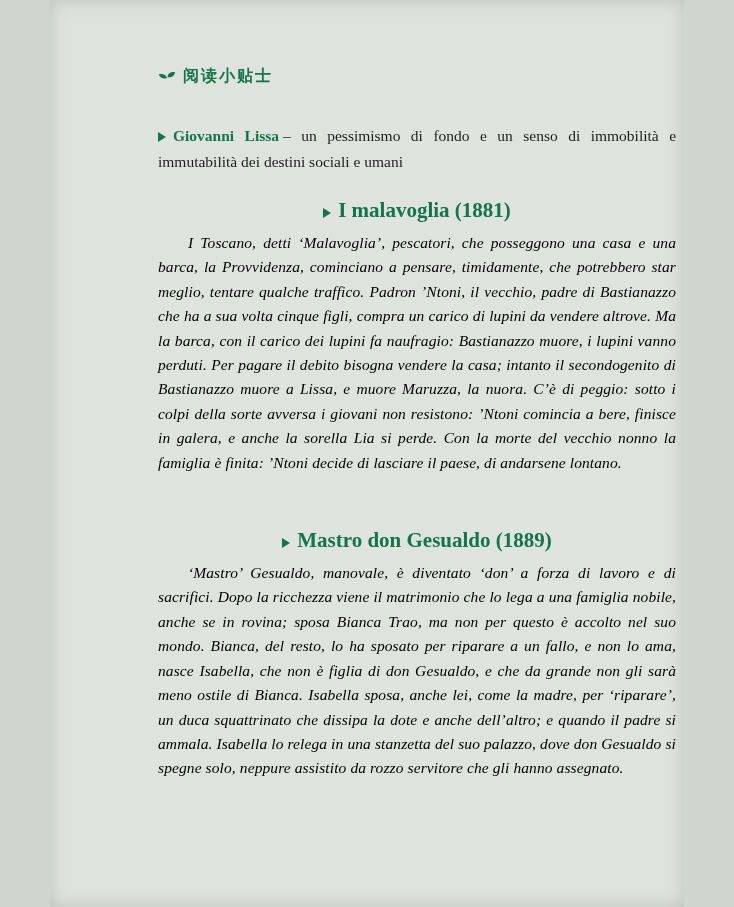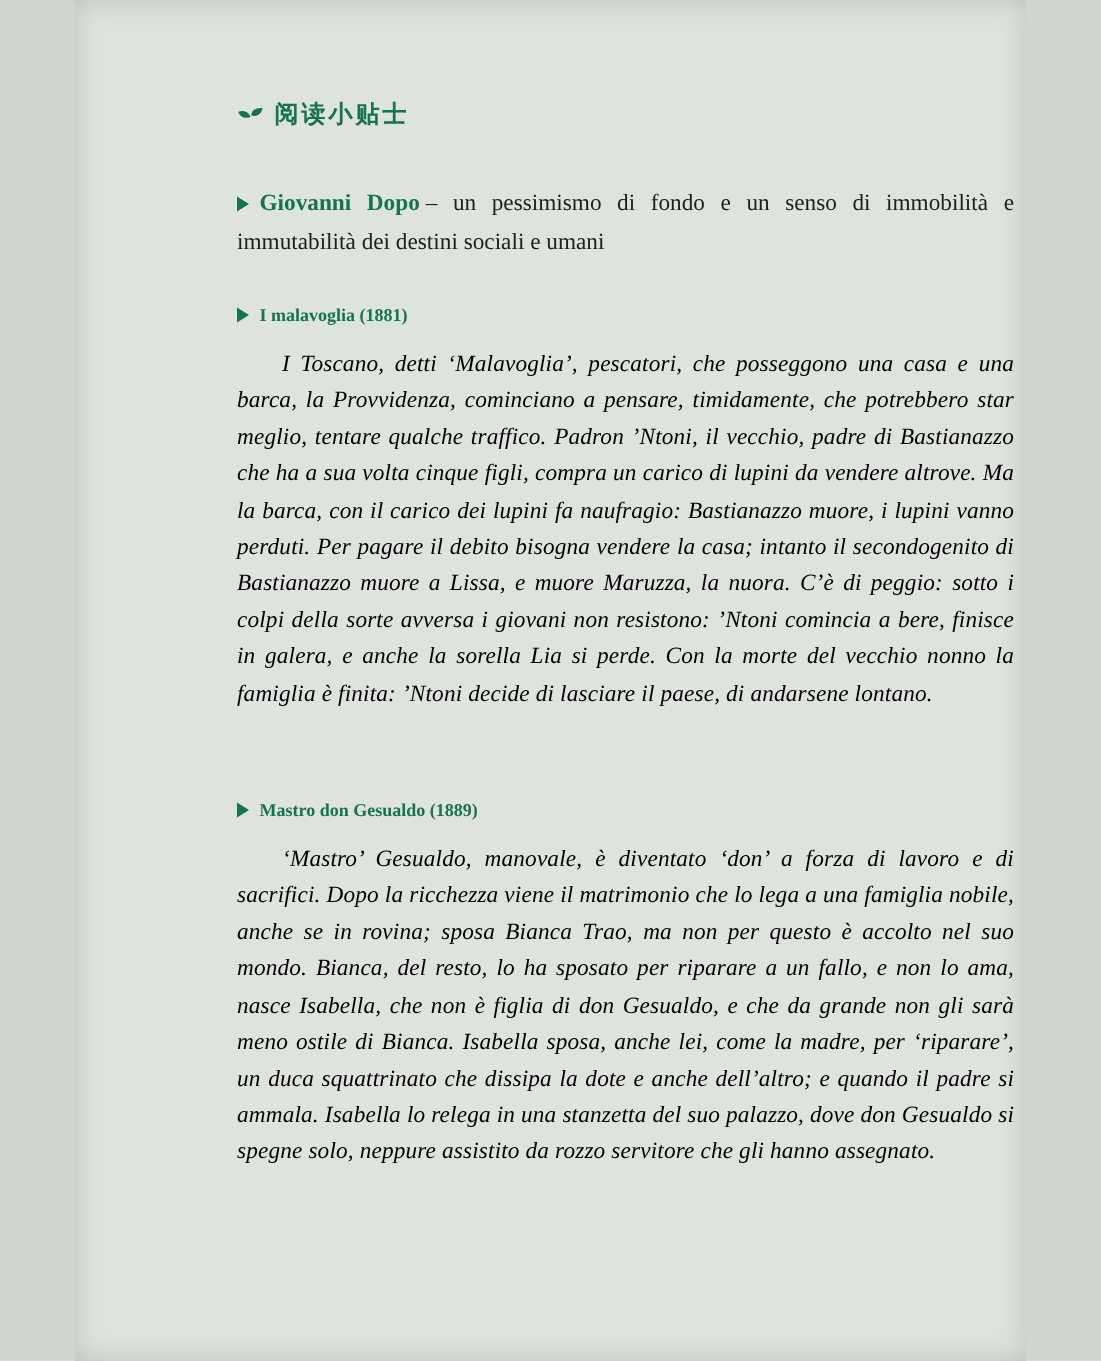--- a/index.html
+++ b/index.html
@@ -57,22 +57,23 @@
     color: #15744b;
     font-weight: bold;
     margin-right: 4px;
   }
 
   
   .work-heading {
     margin: 24px 0 10px 0;
     color: #15744b;
     font-weight: bold;
-    font-size: 12px;
+    font-size: 21px;
     line-height: 22px;
+    text-align: center;
   }
   .work-heading.second { margin-top: 36px; }
 
   
   .summary {
     margin: 0;
     font-style: italic;
     font-size: 15.5px;
     line-height: 24.4px;
     color: #000000;
@@ -92,21 +93,21 @@
       <span class="leaf-icon">
         <svg width="18" height="14" viewBox="0 0 18 14">
           <path d="M9.5 7 C9.5 3.5 13 1.5 17 2 C16.5 6 13 8.2 9.5 7 Z" fill="#15744b"></path>
           <path d="M9 8 C5.5 9.5 2 8 0.8 4.5 C4.5 3.2 8 4.8 9 8 Z" fill="#15744b"></path>
         </svg>
       </span>
       <span class="tips-title">阅读小贴士</span>
     </div>
 
     <p class="author-entry">
-      <span class="tri"></span><span class="author-name">Giovanni Dopo</span><span class="author-desc">– un pessimismo di fondo e un senso di immobilità e immutabilità dei destini sociali e umani</span>
+      <span class="tri"></span><span class="author-name">Giovanni Lissa</span><span class="author-desc">– un pessimismo di fondo e un senso di immobilità e immutabilità dei destini sociali e umani</span>
     </p>
 
     <p class="work-heading">
       <span class="tri"></span><span>I malavoglia (1881)</span>
     </p>
     <p class="summary">I Toscano, detti ‘Malavoglia’, pescatori, che posseggono una casa e una barca, la Provvidenza, cominciano a pensare, timidamente, che potrebbero star meglio, tentare qualche traffico. Padron ’Ntoni, il vecchio, padre di Bastianazzo che ha a sua volta cinque figli, compra un carico di lupini da vendere altrove. Ma la barca, con il carico dei lupini fa naufragio: Bastianazzo muore, i lupini vanno perduti. Per pagare il debito bisogna vendere la casa; intanto il secondogenito di Bastianazzo muore a Lissa, e muore Maruzza, la nuora. C’è di peggio: sotto i colpi della sorte avversa i giovani non resistono: ’Ntoni comincia a bere, finisce in galera, e anche la sorella Lia si perde. Con la morte del vecchio nonno la famiglia è finita: ’Ntoni decide di lasciare il paese, di andarsene lontano.</p>
 
     <div class="spacer-after-p1"></div>
 
     <p class="work-heading second">

